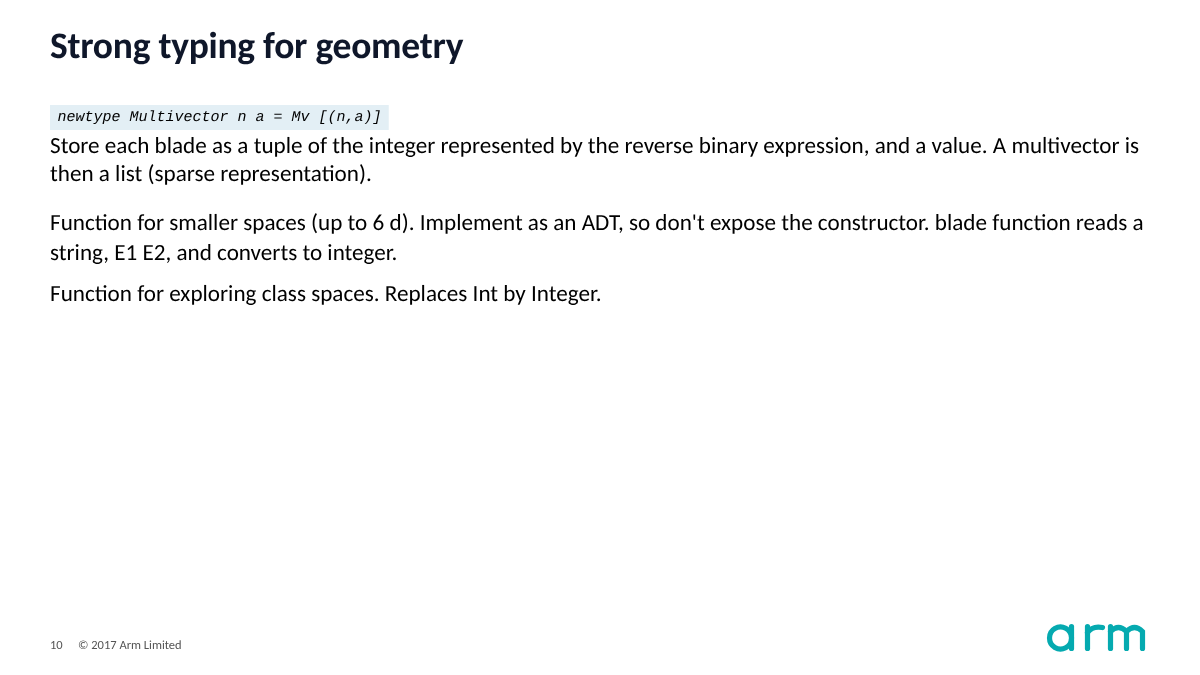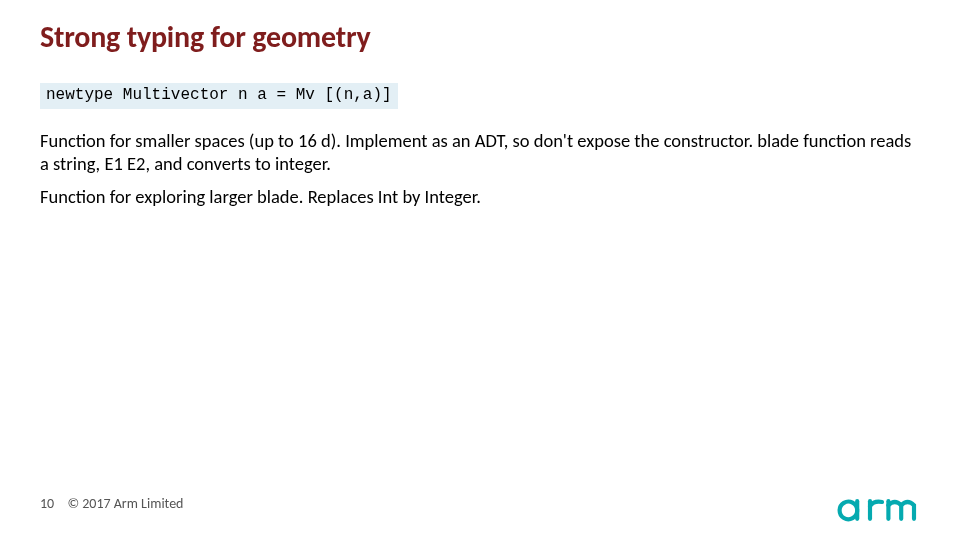--- a/index.html
+++ b/index.html
@@ -1,39 +1,40 @@
 <!DOCTYPE html>
 <html><head>
 <meta charset="utf-8">
 <style>
   * { margin: 0; padding: 0; box-sizing: border-box; }
   html, body { width: 960px; height: 540px; background: #fff; font-family: "Segoe UI", Calibri, Arial, sans-serif; color: #000; }
   .slide { width: 960px; height: 540px; padding: 18px 40px 20px 40px; position: relative; }
-  .title { color: #7f1d1d; font-weight: 700; font-size: 30px; margin-bottom: 28px; letter-spacing: -0.2px; }
+  .title { color: #0f172a; font-weight: 700; font-size: 30px; margin-bottom: 28px; letter-spacing: -0.2px; }
   .body-text { font-size: 18.5px; line-height: 1.25; margin-bottom: 10px; }
-  .code-block { display: inline-block; background: #e3eff5; font-family: Consolas, "Courier New", monospace; font-size: 16px; line-height: 1.35; padding: 2px 6px 2px 6px; margin-bottom: 14px; white-space: pre; }
+  .code-block { display: inline-block; background: #e3eff5; font-family: Consolas, "Courier New", monospace; font-size: 12px; line-height: 1.35; padding: 2px 6px 2px 6px; white-space: pre; font-style: italic; }
   .gap { height: 6px; }
-  .footer { position: absolute; left: 40px; bottom: 28px; font-size: 14px; color: #555; }
+  .footer { position: absolute; left: 40px; bottom: 18px; font-size: 10px; color: #555; }
   .footer .pnum { margin-right: 10px; }
   .arm-logo { position: absolute; right: 30px; bottom: 12px; width: 96px; height: 36px; }
 </style>
 </head>
 <body>
 
 <div class="slide">
   <h1 class="title">Strong typing for geometry</h1>
 
 
   <div class="code-block">newtype Multivector n a = Mv [(n,a)]</div>
 
+  <p class="body-text">Store each blade as a tuple of the integer represented by the reverse binary expression, and a value. A multivector is then a list (sparse representation).</p>
   <div class="gap"></div>
-  <p class="body-text">Function for smaller spaces (up to 16 d). Implement as an ADT, so don't expose the constructor. blade function reads a string, E1 E2, and converts to integer.</p>
+  <p class="body-text">Function for smaller spaces (up to 6 d). Implement as an ADT, so don't expose the constructor. blade function reads a string, E1 E2, and converts to integer.</p>
 
 
-  <p class="body-text">Function for exploring larger blade. Replaces Int by Integer.</p>
+  <p class="body-text">Function for exploring class spaces. Replaces Int by Integer.</p>
 
 
   <div class="footer">
     <span class="pnum">10</span>
     <span>© 2017 Arm Limited</span>
   </div>
 
   <svg class="arm-logo" viewBox="0 0 120 40">
     <g fill="none" stroke="#05aab0" stroke-width="5.2" stroke-linecap="round">
 

